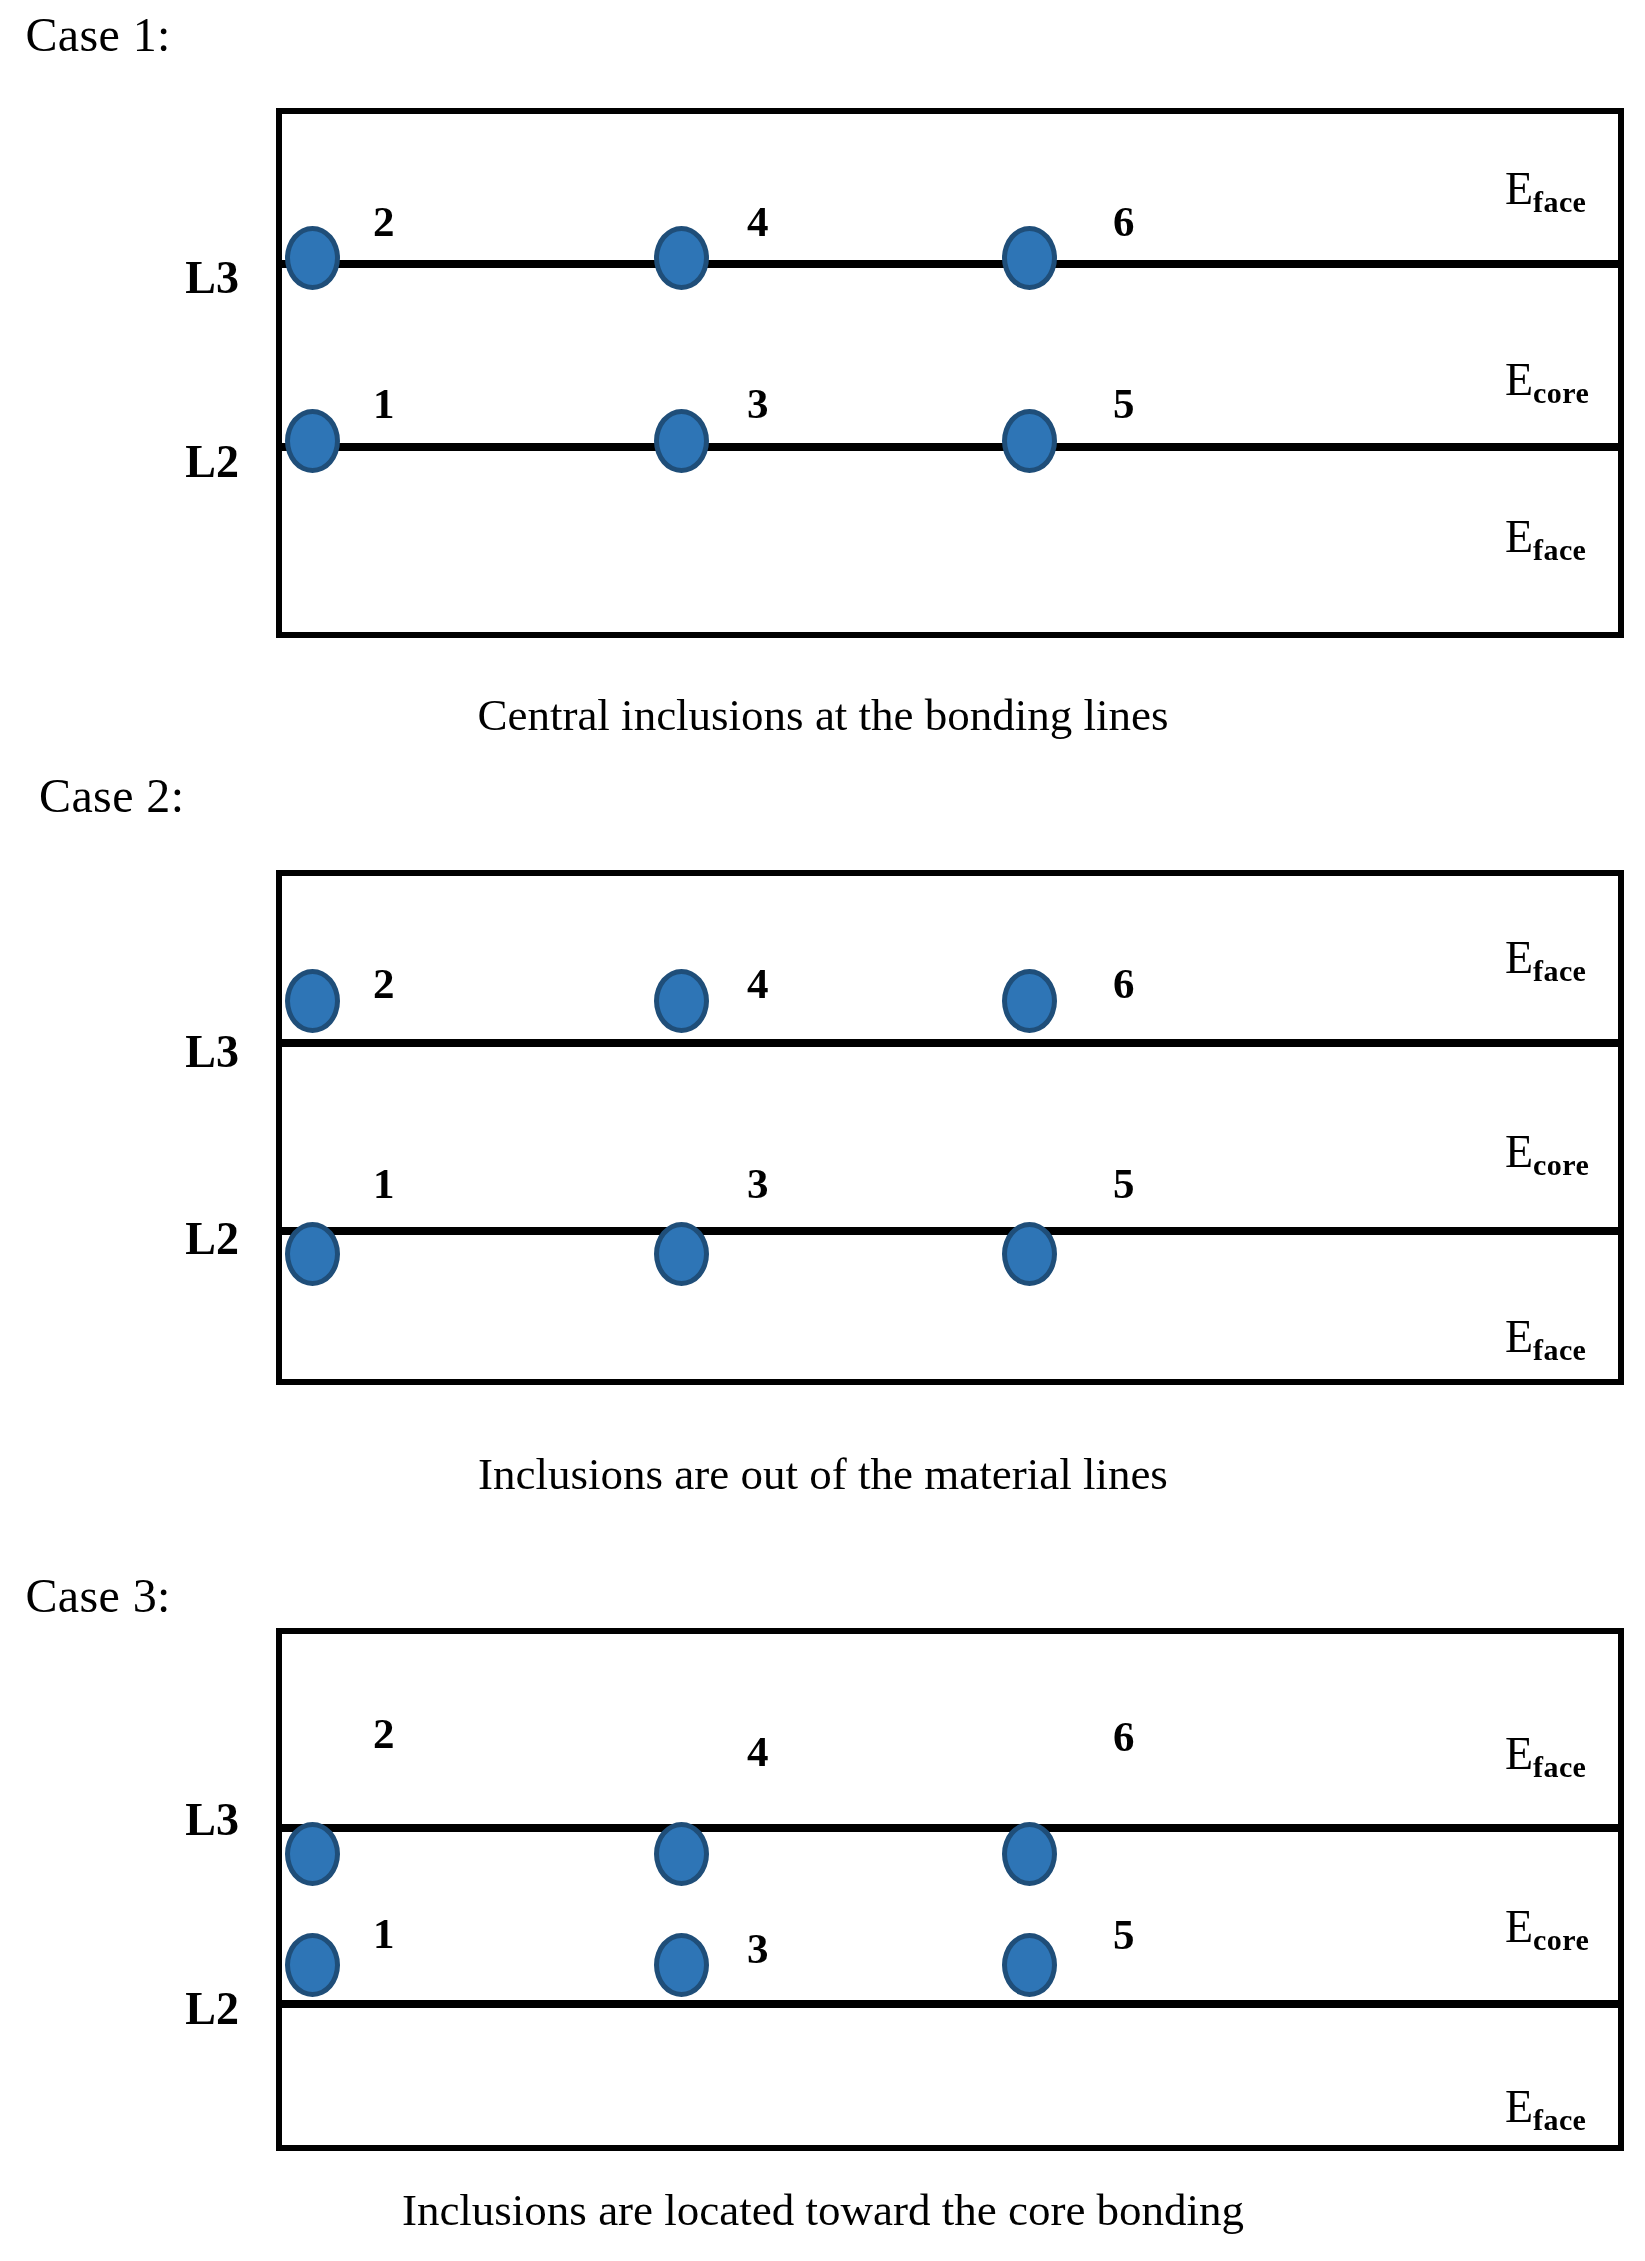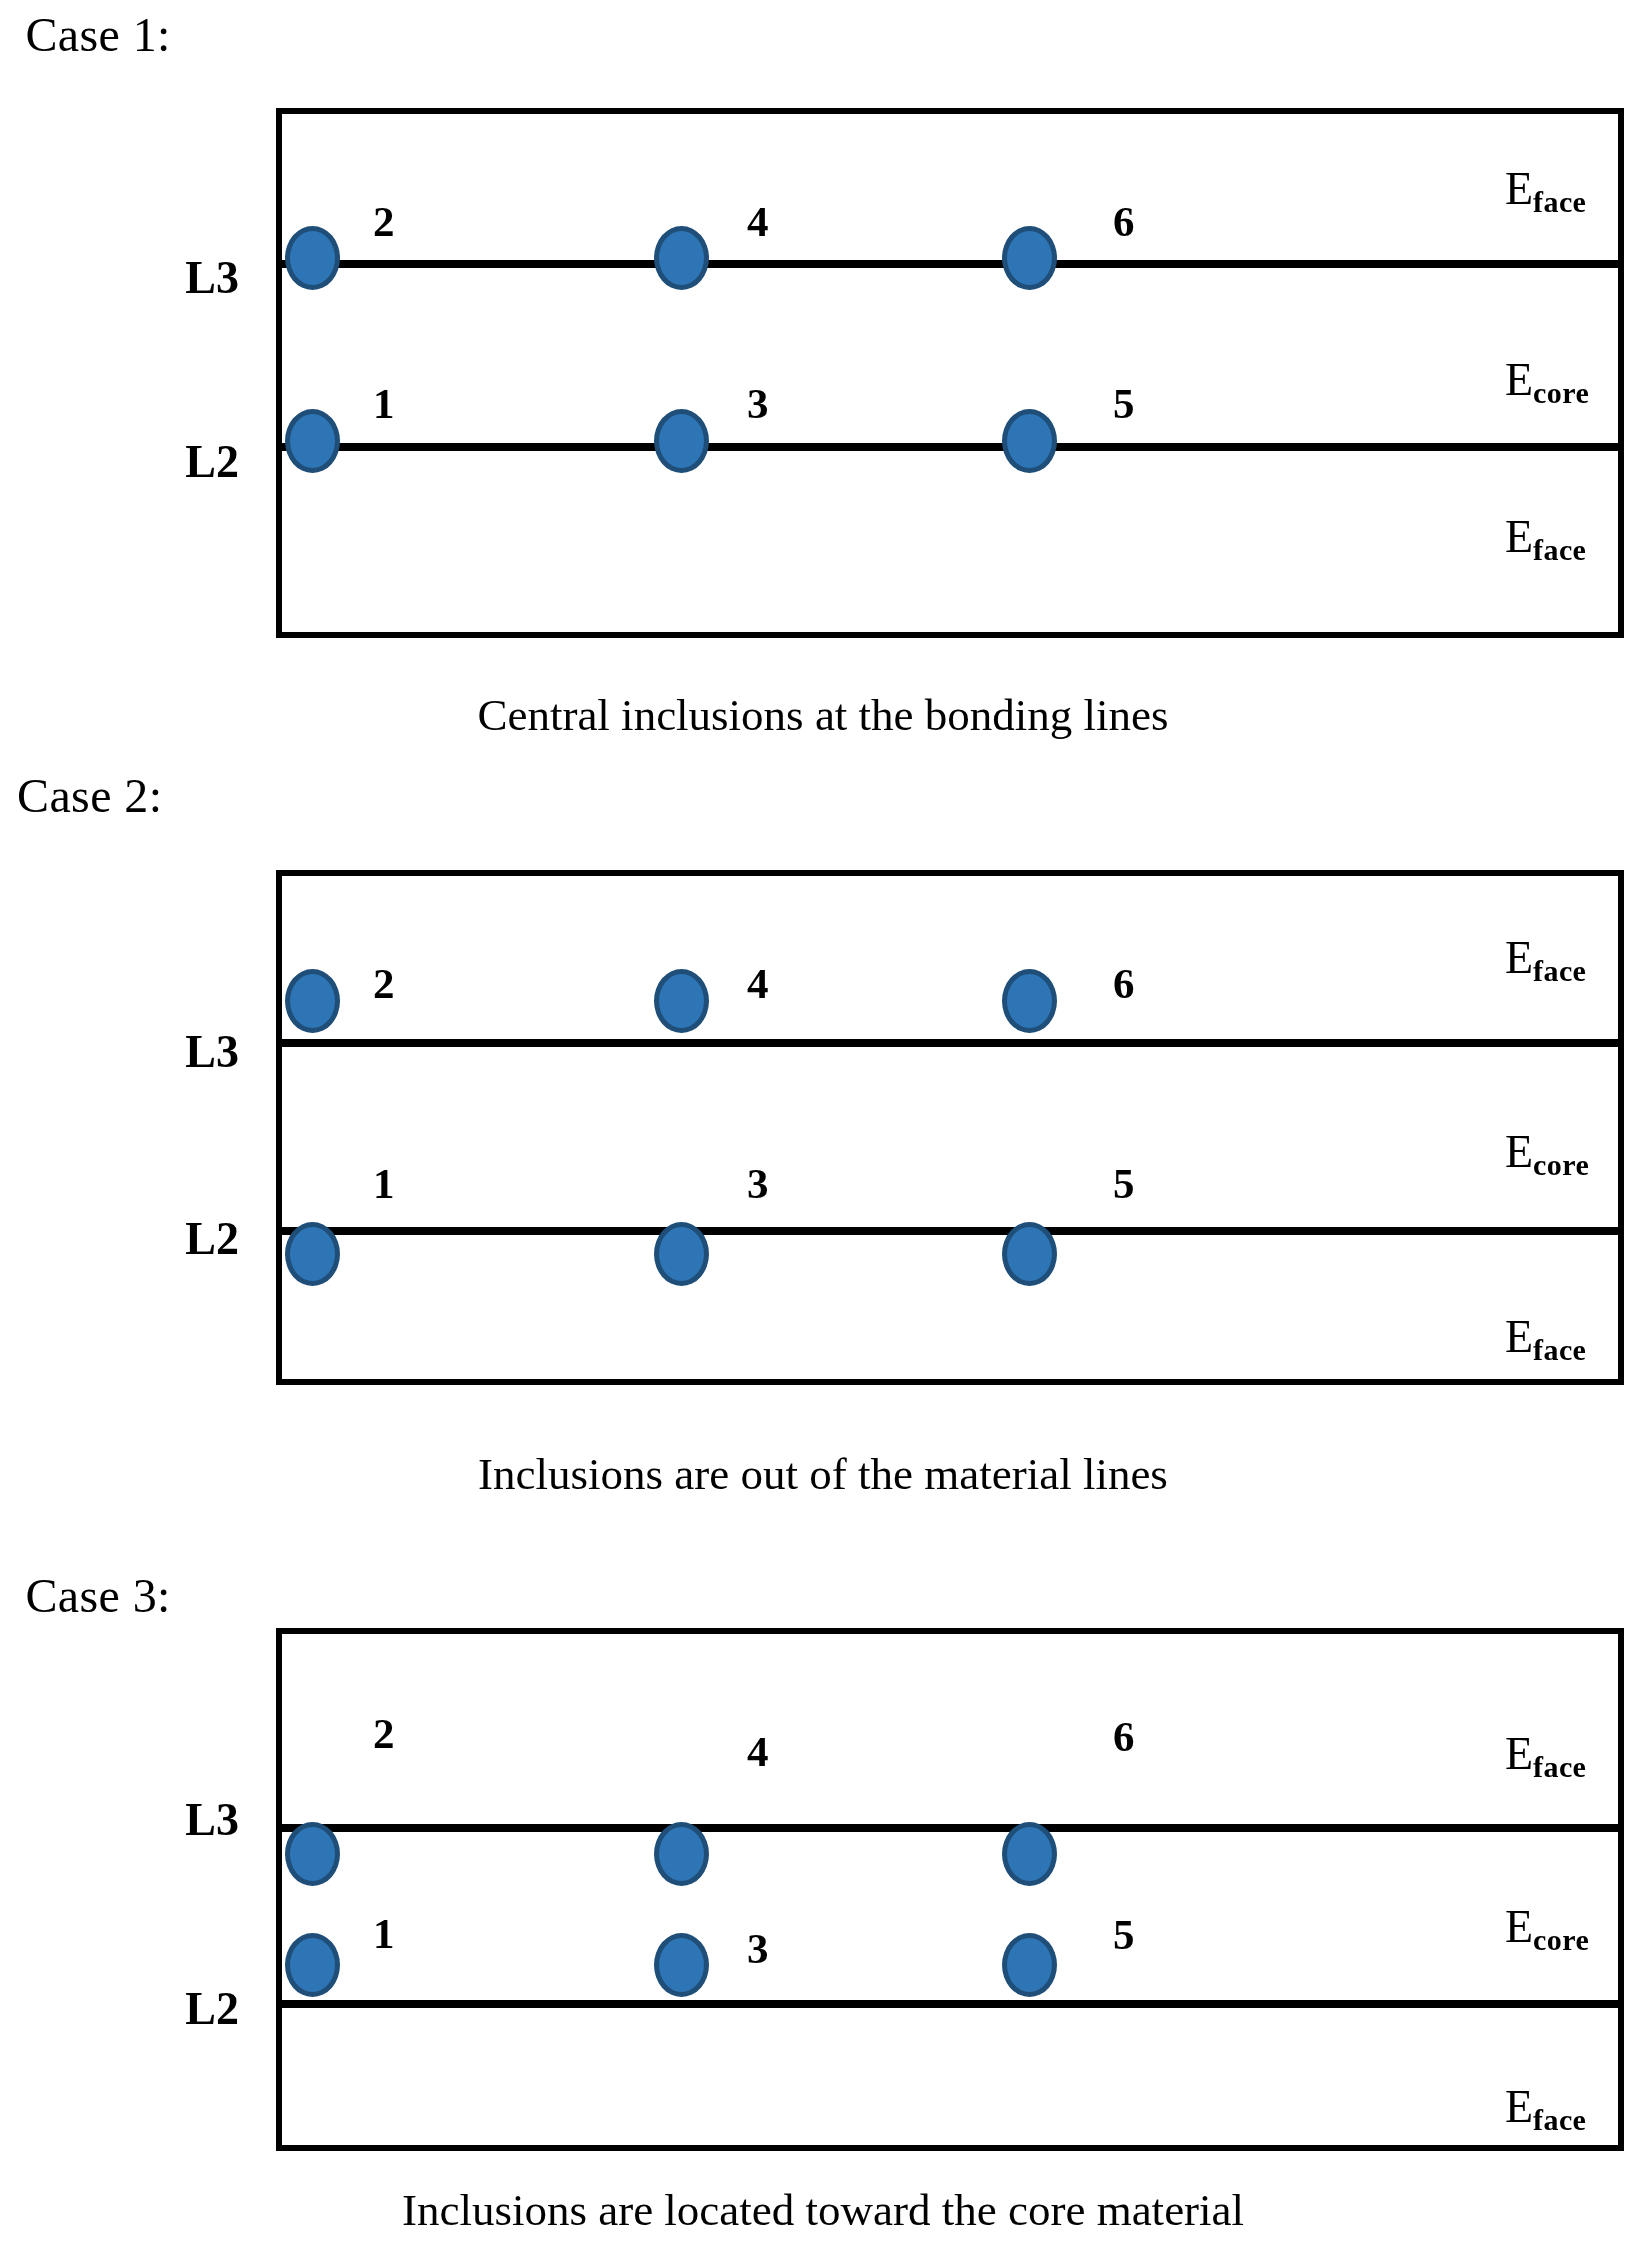--- a/index.html
+++ b/index.html
@@ -139,21 +139,21 @@
 
   <div class="num" style="left:373px; top:382px;">1</div>
   <div class="num" style="left:747px; top:382px;">3</div>
   <div class="num" style="left:1113px; top:382px;">5</div>
 
   <div class="caption" style="top:693px;">Central inclusions at the bonding lines</div>
 </div>
 
 <div class="case-block">
 
-  <div class="case-header" style="left:17px; top:772px;">Case 2:</div>
+  <div class="case-header" style="left:39px; top:772px;">Case 2:</div>
 
   <div class="panel" style="left:276px; top:870px; width:1348px; height:515px;">
     <div class="bond-line" style="top:163px;"></div>
     <div class="bond-line" style="top:351px;"></div>
   </div>
 
   <div class="layer-label" style="left:149px; top:1029px; width:90px;">L3</div>
   <div class="layer-label" style="left:149px; top:1216px; width:90px;">L2</div>
 
   <div class="modulus" style="left:1475px; top:935px;">
@@ -216,15 +216,15 @@
   <div class="inclusion" style="left:1002px; top:1933px; width:55px; height:64px;"></div>
 
   <div class="num" style="left:373px; top:1712px;">2</div>
   <div class="num" style="left:747px; top:1730px;">4</div>
   <div class="num" style="left:1113px; top:1715px;">6</div>
 
   <div class="num" style="left:373px; top:1912px;">1</div>
   <div class="num" style="left:747px; top:1927px;">3</div>
   <div class="num" style="left:1113px; top:1913px;">5</div>
 
-  <div class="caption" style="top:2188px;">Inclusions are located toward the core material</div>
+  <div class="caption" style="top:2188px;">Inclusions are located toward the core bonding</div>
 </div>
 
 
 </body></html>

